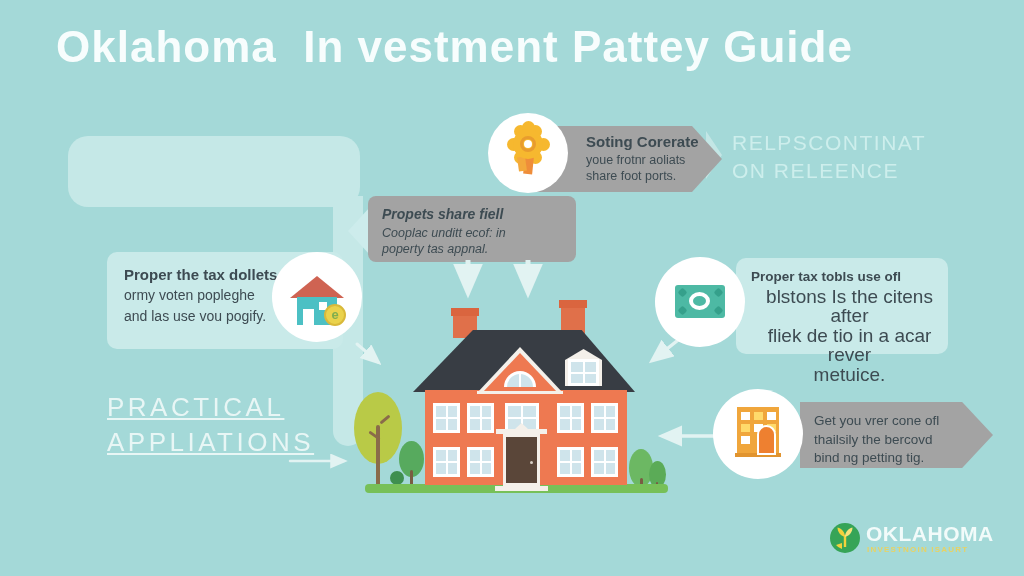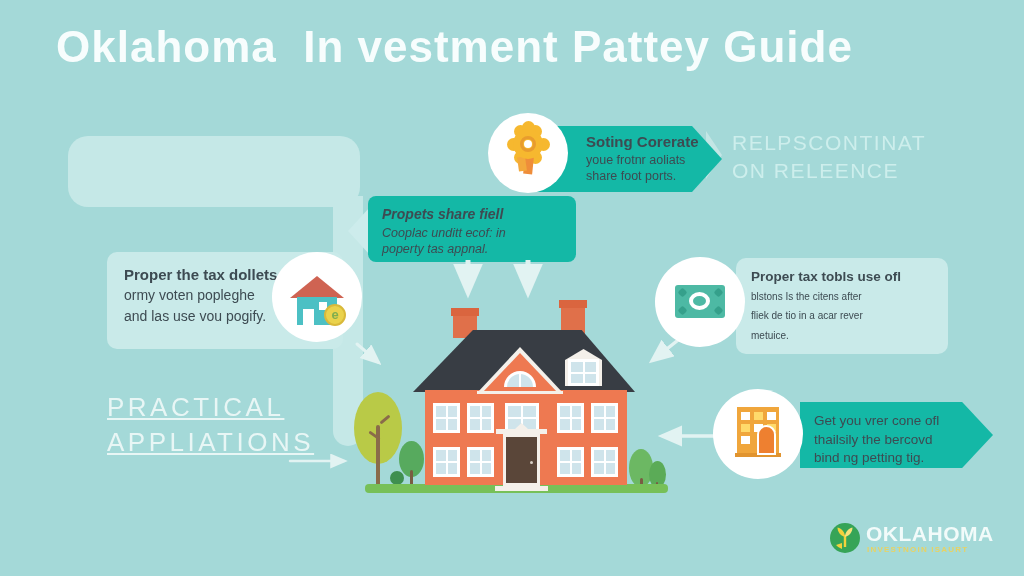--- a/index.html
+++ b/index.html
@@ -7,41 +7,41 @@
     position:relative;width:1024px;height:576px;overflow:hidden;
     background:#a4d9d8;font-family:"Liberation Sans",sans-serif;
   }
   .abs{position:absolute;}
   
   .bg-rect{left:68px;top:136px;width:292px;height:71px;border-radius:20px;background:#c5e8e7;}
   .bg-band{left:333px;top:196px;width:30px;height:250px;border-radius:0 0 15px 15px;background:#c5e8e7;}
   
   .title{left:40px;top:22px;font-size:44px;font-weight:bold;color:#f7fdfd;letter-spacing:1px;white-space:pre;margin-left:16px;}
   
-  .box{background:#14b8a6;color:#3d4b52;}
+  .box{background:#a3a3a3;color:#3d4b52;}
   .box .l-bold{font-weight:bold;}
   .award-banner{left:522px;top:126px;width:200px;height:66px;
     clip-path:polygon(0 0,85% 0,100% 50%,85% 100%,0 100%);
     padding:7px 0 0 64px;box-sizing:border-box;}
   .award-banner .l-bold{font-size:15px;margin-bottom:3px;}
   .award-banner .l{font-size:12.5px;line-height:15.5px;}
   .prop-box{left:368px;top:196px;width:208px;height:66px;border-radius:8px;
     padding:10px 0 0 14px;box-sizing:border-box;font-style:italic;}
   .prop-box .l-bold{font-size:14px;margin-bottom:3px;}
   .prop-box .l{font-size:12.5px;line-height:16px;}
   .prop-tail{left:348px;top:207px;width:22px;height:48px;background:#cdecec;
     clip-path:polygon(100% 0,0 50%,100% 100%);}
   .tax-box{left:107px;top:252px;width:236px;height:97px;border-radius:10px;
     padding:12px 0 0 17px;box-sizing:border-box;}
   .tax-box .l-bold{font-size:15px;line-height:21px;}
   .tax-box .l{font-size:14px;line-height:21px;}
   .money-box{left:736px;top:258px;width:212px;height:96px;border-radius:10px;
     padding:9px 0 0 15px;box-sizing:border-box;}
   .money-box .l-bold{font-size:13.5px;line-height:19.5px;}
-  .money-box .l{font-size:10px;line-height:19.5px;}
+  .money-box .l{font-size:19px;line-height:19.5px;text-align:center;}
   .bldg-box{left:800px;top:402px;width:193px;height:66px;
     clip-path:polygon(0 0,84% 0,100% 50%,84% 100%,0 100%);
     padding:10px 0 0 14px;box-sizing:border-box;}
   .bldg-box .l{font-size:13.5px;line-height:18.5px;}
   
   .ref-text{left:732px;top:129px;font-size:21px;line-height:27.5px;letter-spacing:1.5px;color:#cdeeec;}
   .ref-chev{left:706px;top:131px;width:16px;height:48px;background:rgba(255,255,255,.35);
     clip-path:polygon(0 0,100% 50%,0 100%);}
   .practical{left:107px;top:390px;font-size:26px;line-height:35px;letter-spacing:3.5px;color:#e8f6f5;text-decoration:underline;}
   

